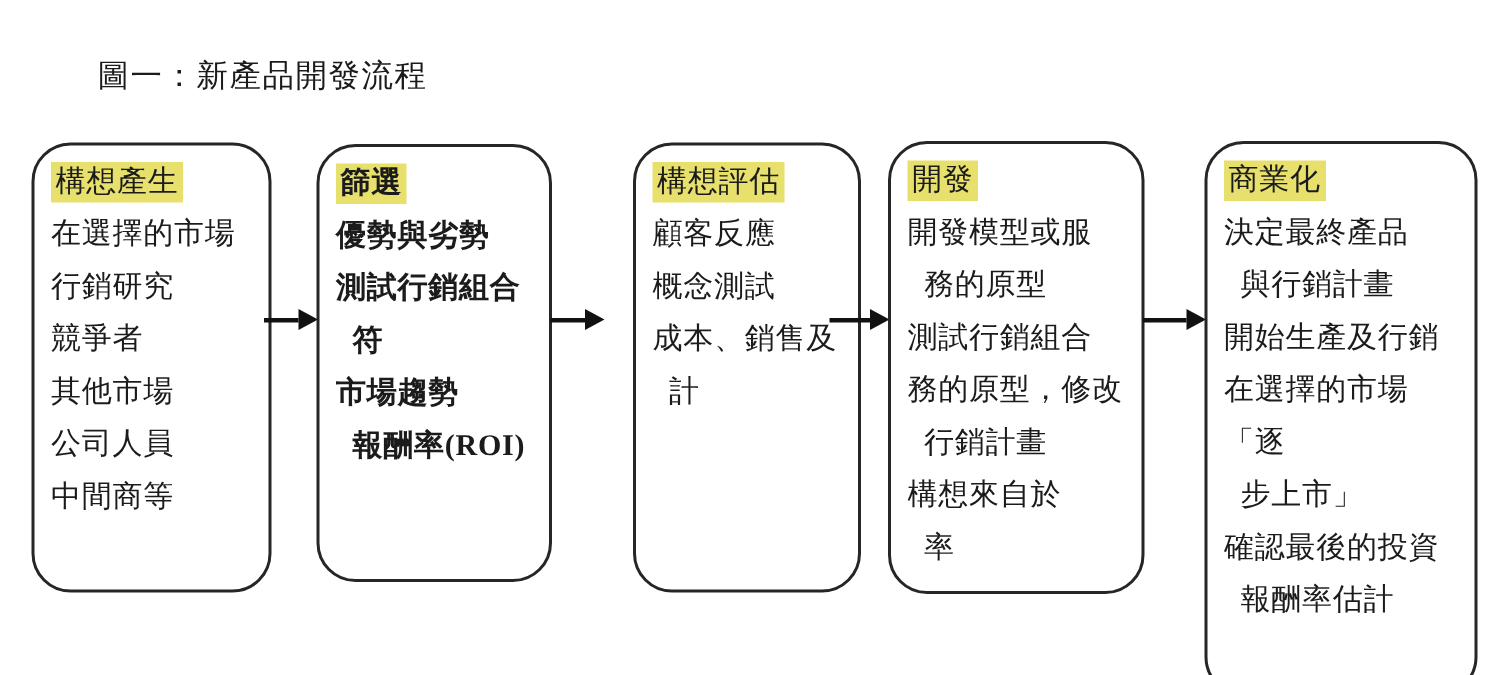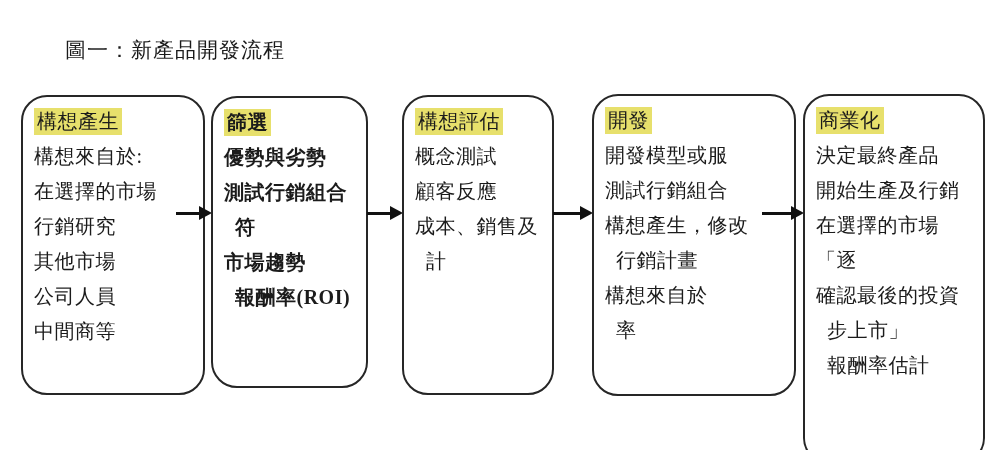--- a/index.html
+++ b/index.html
@@ -57,28 +57,28 @@
     border-bottom: 7px solid transparent;
   }
 </style>
 </head>
 <body>
 
 <div class="page" style="--hl: #e7e06c; --border: #262626; --arrow: #111111; color: rgb(27, 27, 27); background: rgb(255, 255, 255);">
 
   <div class="page-title">圖一：新產品開發流程</div>
 
-  <div class="stage-box" style="left:21px; top:95px; width:184px; height:300px;">
+  <div class="stage-box" style="left:21px; top:95px; width:160px; height:300px;">
     <div class="box-header-row">
       <span class="box-header">構想產生</span>
     </div>
     <div>
-        <div class="box-line">構想來自於:</div>
         <div class="box-line">在選擇的市場</div>
         <div class="box-line">行銷研究</div>
+        <div class="box-line">競爭者</div>
         <div class="box-line">其他市場</div>
         <div class="box-line">公司人員</div>
         <div class="box-line">中間商等</div>
       </div>
   </div>
 
   <div class="flow-arrow" style="left:176px; width:36px;">
     <div class="arrow-line"></div>
     <div class="arrow-head"></div>
   </div>
@@ -94,63 +94,65 @@
         <div class="box-line">市場趨勢</div>
         <div class="box-line">  報酬率(ROI)</div>
       </div>
   </div>
 
   <div class="flow-arrow" style="left:367px; width:36px;">
     <div class="arrow-line"></div>
     <div class="arrow-head"></div>
   </div>
 
-  <div class="stage-box" style="left:402px; top:95px; width:152px; height:300px;">
+  <div class="stage-box" style="left:422px; top:95px; width:152px; height:300px;">
     <div class="box-header-row">
       <span class="box-header">構想評估</span>
     </div>
     <div>
+        <div class="box-line">顧客反應</div>
         <div class="box-line">概念測試</div>
-        <div class="box-line">顧客反應</div>
         <div class="box-line">成本、銷售及</div>
         <div class="box-line">  計</div>
       </div>
   </div>
 
   <div class="flow-arrow" style="left:553px; width:40px;">
     <div class="arrow-line"></div>
     <div class="arrow-head"></div>
   </div>
 
-  <div class="stage-box" style="left:592px; top:94px; width:204px; height:302px;">
+  <div class="stage-box" style="left:592px; top:94px; width:171px; height:302px;">
     <div class="box-header-row">
       <span class="box-header">開發</span>
     </div>
     <div>
         <div class="box-line">開發模型或服</div>
+        <div class="box-line">  務的原型</div>
         <div class="box-line">測試行銷組合</div>
-        <div class="box-line">構想產生，修改</div>
+        <div class="box-line">務的原型，修改</div>
         <div class="box-line">  行銷計畫</div>
         <div class="box-line">構想來自於</div>
         <div class="box-line">  率</div>
       </div>
   </div>
 
   <div class="flow-arrow" style="left:762px; width:42px;">
     <div class="arrow-line"></div>
     <div class="arrow-head"></div>
   </div>
 
   <div class="stage-box" style="left:803px; top:94px; width:182px; height:370px;">
     <div class="box-header-row">
       <span class="box-header">商業化</span>
     </div>
     <div>
         <div class="box-line">決定最終產品</div>
+        <div class="box-line">  與行銷計畫</div>
         <div class="box-line">開始生產及行銷</div>
         <div class="box-line">在選擇的市場「逐</div>
+        <div class="box-line">  步上市」</div>
         <div class="box-line">確認最後的投資</div>
-        <div class="box-line">  步上市」</div>
         <div class="box-line">  報酬率估計</div>
       </div>
   </div>
 
 </div>
 
 </body></html>

